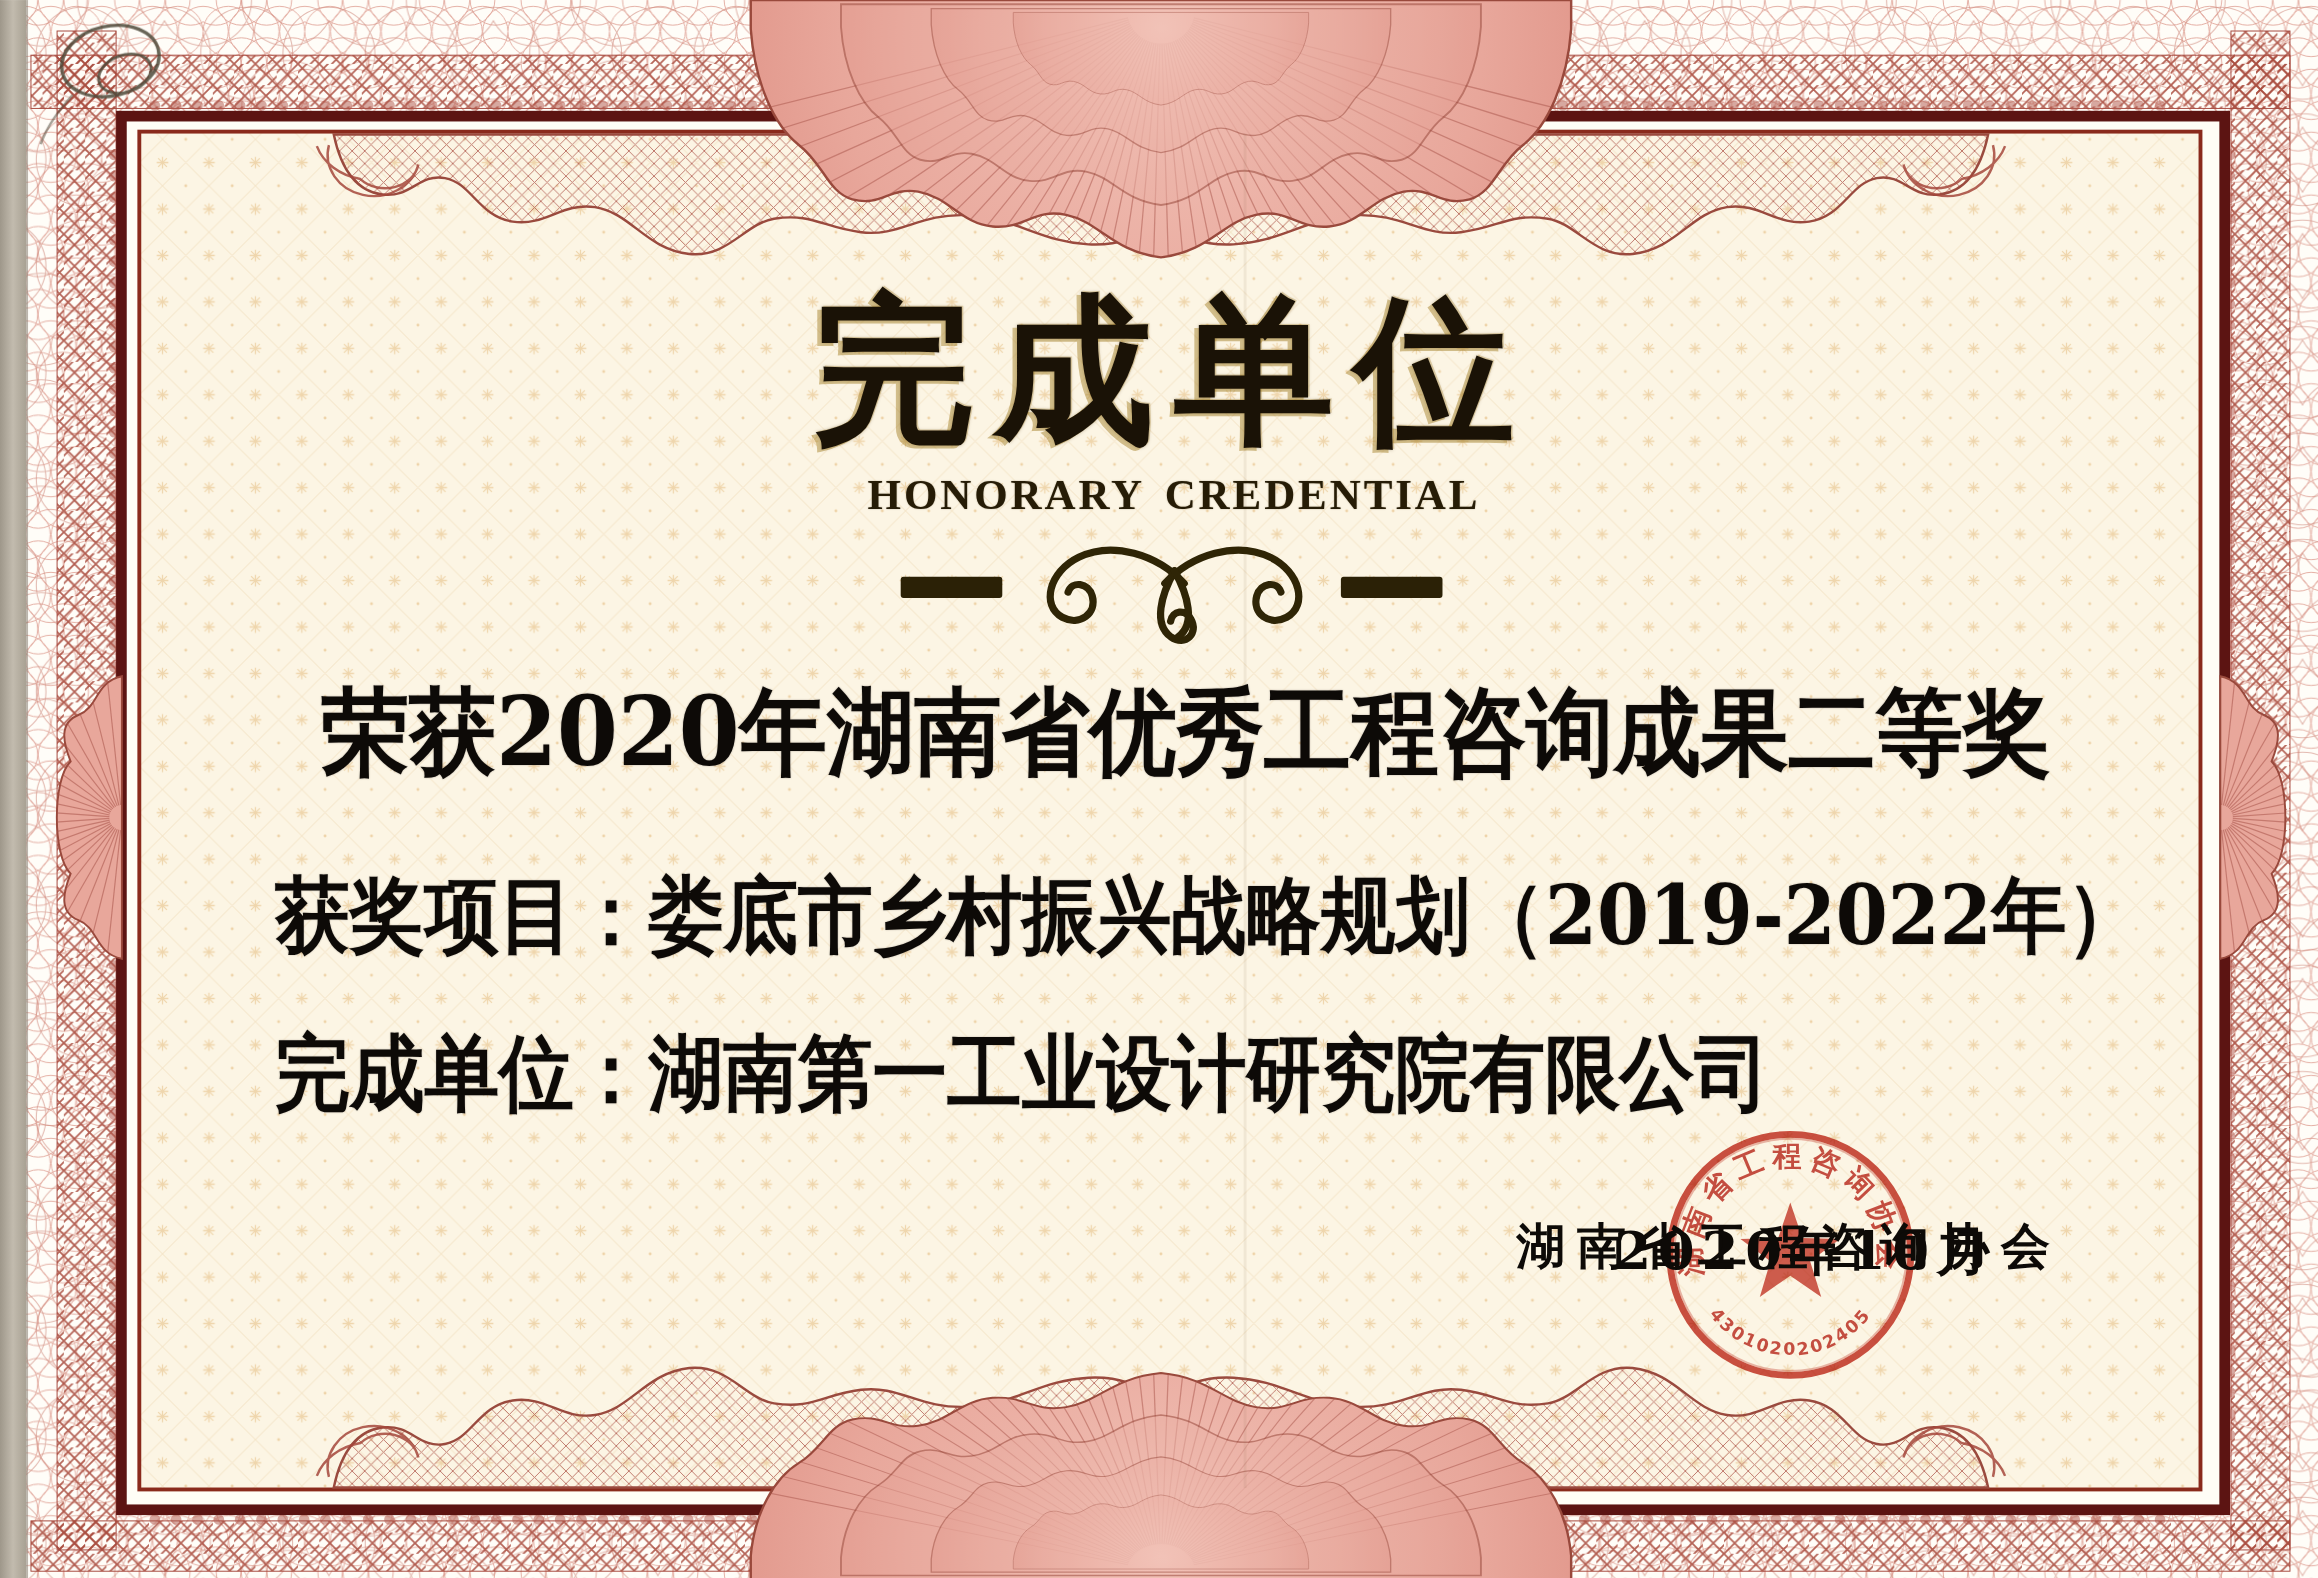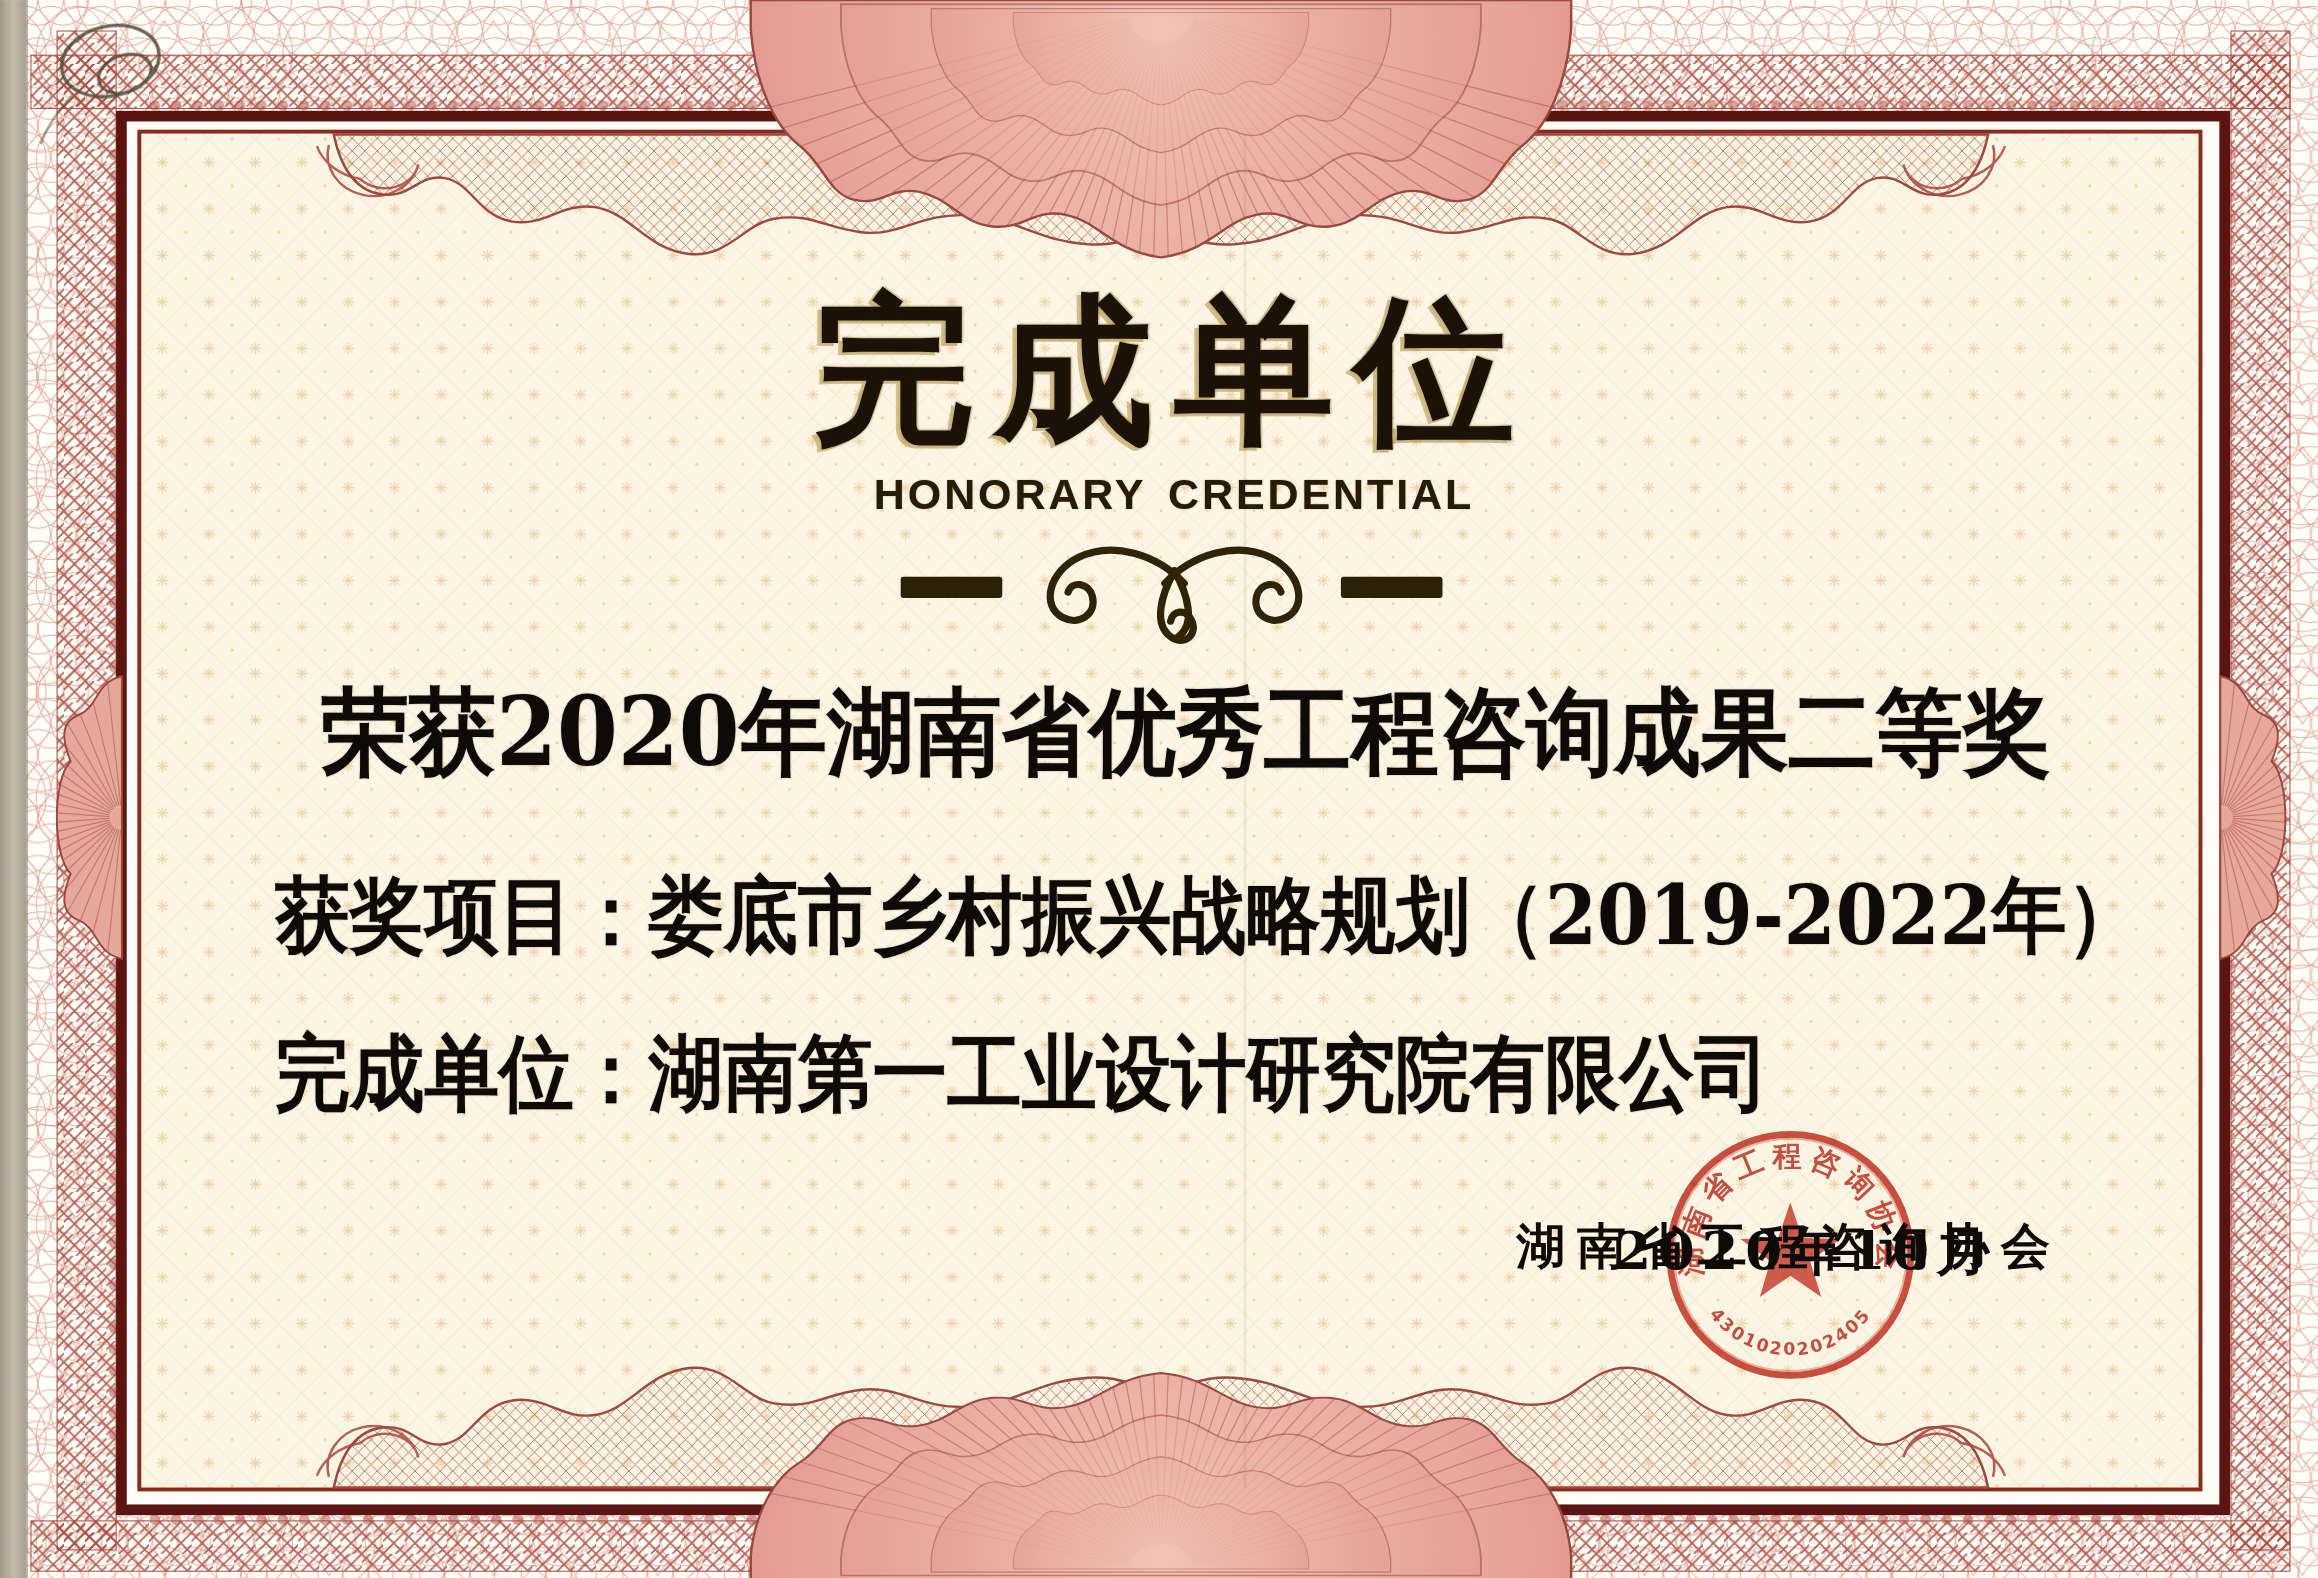--- a/index.html
+++ b/index.html
@@ -4,21 +4,21 @@
 <style>
   html,body{margin:0;padding:0;background:#fffdf9;}
   .page{position:relative;width:2319px;height:1579px;overflow:hidden;
         font-family:"DejaVu Serif",serif;}
   .decor{position:absolute;left:0;top:0;z-index:1;}
   .txt{position:absolute;z-index:3;white-space:nowrap;color:#0d0a07;font-weight:700;}
   .center{transform:translateX(-50%);}
   .title{top:265px;left:1174px;font-size:160px;letter-spacing:20.3px;margin-right:-20.3px;
          color:#1a1206;
          text-shadow:-4.4px 3.4px 0 rgba(160,122,28,.45),1.5px -1.5px 0 rgba(160,122,28,.28),0 0 3.4px rgba(70,50,15,.35);}
-  .subtitle{top:470px;left:1174px;font-family:Liberation Sans, sans-serif;font-weight:800;
+  .subtitle{top:470px;left:1174px;font-family:Liberation Serif, serif;font-weight:800;
             font-size:43px;letter-spacing:2.9px;word-spacing:7.7px;color:#261c06;
             text-shadow:0 0 1.5px rgba(60,45,10,.4);}
   .award{top:670px;left:1186px;font-size:95px;transform:translateX(-50%) scaleX(.92);
          text-shadow:0 0 1.9px rgba(20,12,6,.35);}
   .fieldline{font-size:83px;transform-origin:left center;transform:scaleX(.9);
              text-shadow:0 0 1.9px rgba(20,12,6,.3);}
   .project{top:861px;left:275px;}
   .unit{top:1019px;left:275px;}
   .issuer{top:1214px;left:1789px;font-size:49px;letter-spacing:11.6px;margin-right:-11.6px;}
   .date{top:1216px;left:1805px;font-size:53px;letter-spacing:6.8px;margin-right:-6.8px;}

